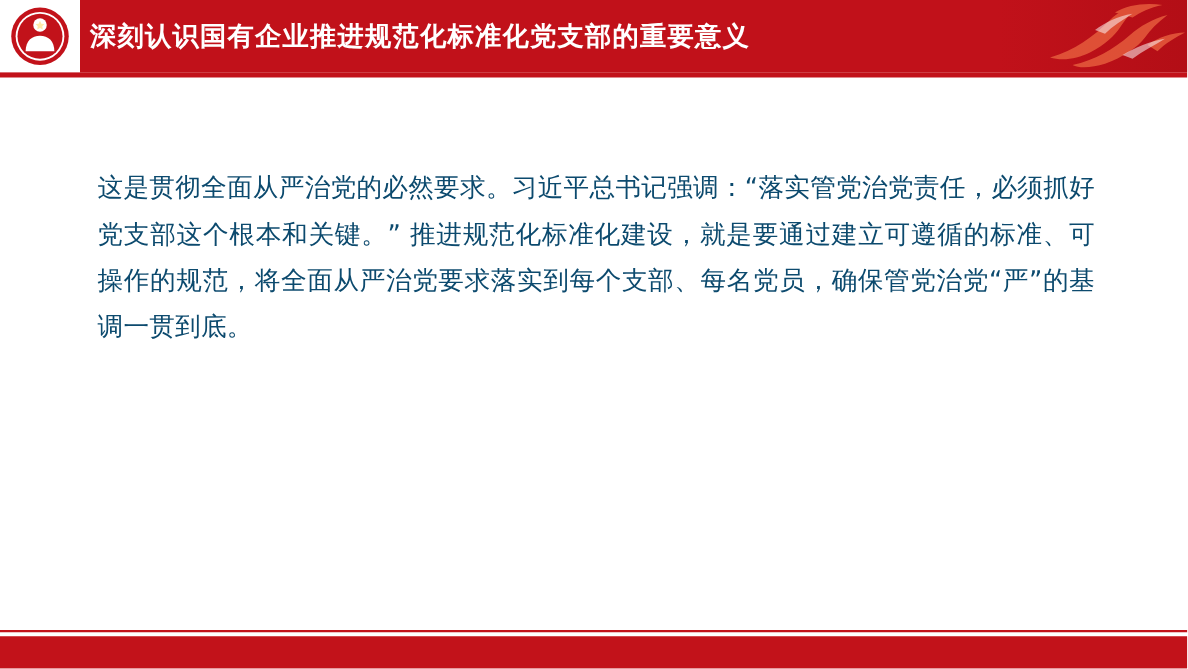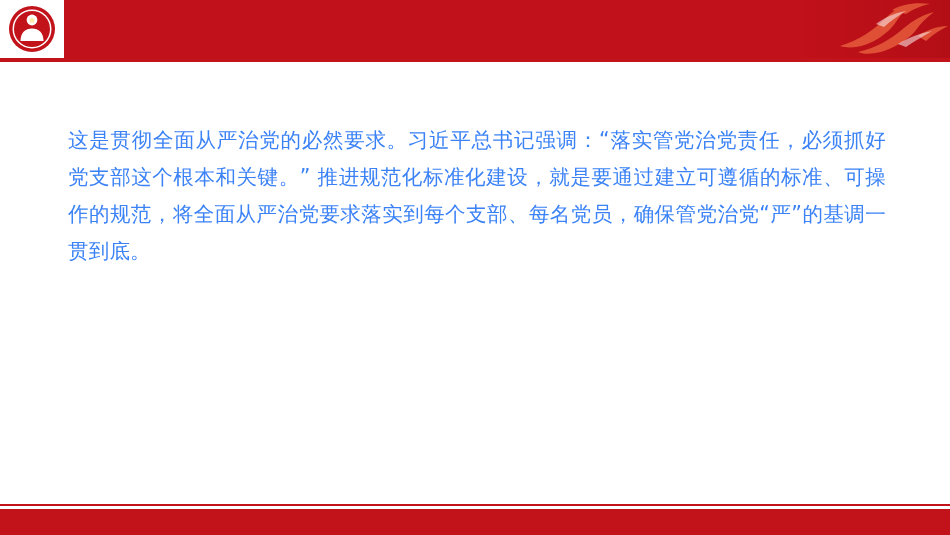--- a/index.html
+++ b/index.html
@@ -96,27 +96,27 @@
   }
 
   
   .content {
     position: absolute;
     left: 64px;
     top: 118px;
     width: 826px;
   }
   .body-paragraph {
-    color: #3b82f6;
+    color: #0c4a6e;
     font-size: 20.5px;
     line-height: 37px;
     text-align: justify;
     text-justify: inter-ideograph;
     letter-spacing: 0.2px;
-    margin: 4px;
+    margin: 14px;
   }
 
   
   .footer-bar {
     position: absolute;
     left: 0;
     bottom: 0;
     width: 950px;
     height: 26px;
     background: #c2121a;
@@ -176,20 +176,21 @@
       </g>
 
       <g fill="#ffe9aa">
         <path d="M26 13.6 l1.1 2.3 2.5 .35 -1.8 1.75 .42 2.5 -2.22 -1.18 -2.22 1.18 .42 -2.5 -1.8 -1.75 2.5 -.35 Z"></path>
       </g>
     </svg>
   </div>
 
   <div class="header-rule"></div>
 
+  <div class="title">深刻认识国有企业推进规范化标准化党支部的重要意义</div>
 
   <div class="content">
     <p class="body-paragraph">这是贯彻全面从严治党的必然要求。习近平总书记强调：“落实管党治党责任，必须抓好党支部这个根本和关键。” 推进规范化标准化建设，就是要通过建立可遵循的标准、可操作的规范，将全面从严治党要求落实到每个支部、每名党员，确保管党治党“严”的基调一贯到底。</p>
   </div>
 
   <div class="footer-accent"></div>
   <div class="footer-rule"></div>
   <div class="footer-bar"></div>
 
 </div>

